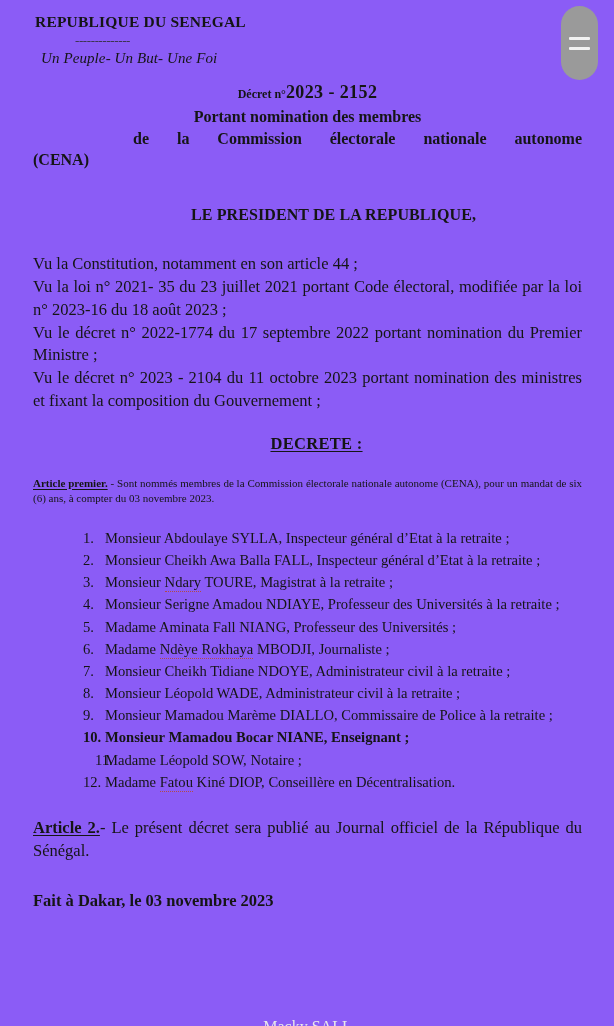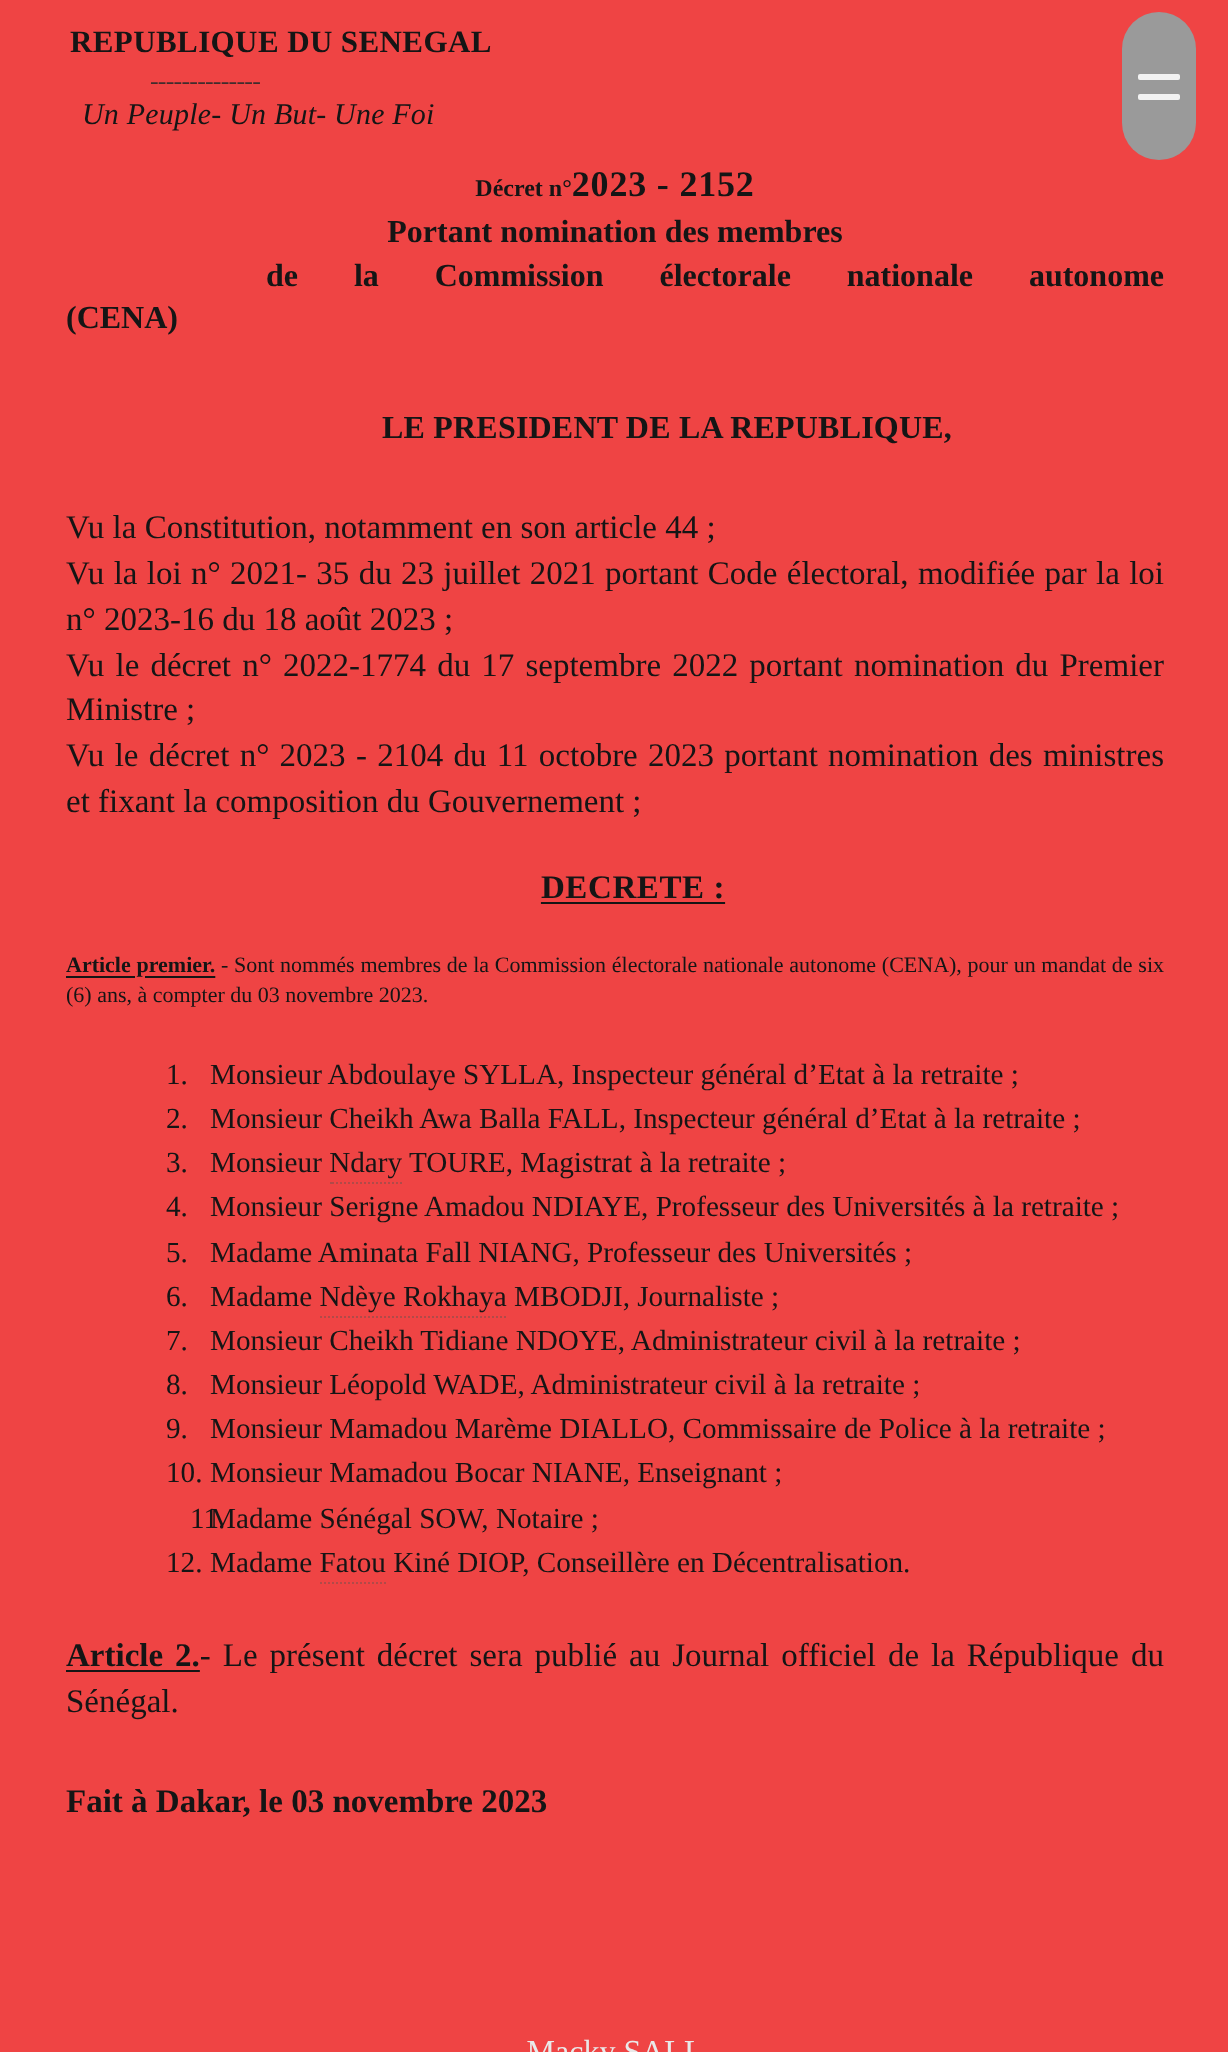--- a/index.html
+++ b/index.html
@@ -14,21 +14,21 @@
     overflow: hidden;
     font-family: "Liberation Serif", "DejaVu Serif", serif;
     color: #151515;
     -webkit-font-smoothing: antialiased;
   }
 
   
   .page {
     position: absolute;
     inset: 0;
-    background: #ef4444;
+    background: #8b5cf6;
     padding: 0;
   }
 
   
   .menu-pill {
     position: absolute;
     top: 6px;
     left: 561px;
     width: 37px;
     height: 74px;
@@ -263,22 +263,22 @@
     <ol class="members" id="member-list" style="list-style: none; padding-left: 50px;">
         <li style="position: relative; padding-left: 22px;"><span style="position: absolute; left: 0px;">1.</span><span>Monsieur </span><span>Abdoulaye SYLLA</span><span>, Inspecteur général d’Etat à la retraite ;</span></li>
         <li style="position: relative; padding-left: 22px;"><span style="position: absolute; left: 0px;">2.</span><span>Monsieur </span><span>Cheikh Awa Balla FALL</span><span>, Inspecteur général d’Etat à la retraite ;</span></li>
         <li style="position: relative; padding-left: 22px;"><span style="position: absolute; left: 0px;">3.</span><span>Monsieur </span><span class="sp">Ndary</span><span> TOURE</span><span>, Magistrat à la retraite ;</span></li>
         <li style="position: relative; padding-left: 22px;"><span style="position: absolute; left: 0px;">4.</span><span>Monsieur </span><span>Serigne Amadou NDIAYE</span><span>, Professeur des Universités à la retraite ;</span></li>
         <li style="position: relative; padding-left: 22px;"><span style="position: absolute; left: 0px;">5.</span><span>Madame </span><span>Aminata Fall NIANG</span><span>, Professeur des Universités ;</span></li>
         <li style="position: relative; padding-left: 22px;"><span style="position: absolute; left: 0px;">6.</span><span>Madame </span><span class="sp">Ndèye Rokhaya</span><span> MBODJI</span><span>, Journaliste ;</span></li>
         <li style="position: relative; padding-left: 22px;"><span style="position: absolute; left: 0px;">7.</span><span>Monsieur </span><span>Cheikh Tidiane NDOYE</span><span>, Administrateur civil à la retraite ;</span></li>
         <li style="position: relative; padding-left: 22px;"><span style="position: absolute; left: 0px;">8.</span><span>Monsieur </span><span>Léopold WADE</span><span>, Administrateur civil à la retraite ;</span></li>
         <li style="position: relative; padding-left: 22px;"><span style="position: absolute; left: 0px;">9.</span><span>Monsieur </span><span>Mamadou Marème DIALLO</span><span>, Commissaire de Police à la retraite ;</span></li>
-        <li style="position: relative; padding-left: 22px;"><span style="position: absolute; left: 0px;">10.</span><span>Monsieur </span><span>Mamadou Bocar NIANE</span><span>, Enseignant ;</span></li>
-        <li style="position: relative; padding-left: 22px;"><span style="position: absolute; left: 12px;">11.</span><span>Madame </span><span>Sénégal SOW</span><span>, Notaire ;</span></li>
+        <li style="position: relative; padding-left: 22px; font-weight: bold;"><span style="position: absolute; left: 0px;">10.</span><span>Monsieur </span><span>Mamadou Bocar NIANE</span><span>, Enseignant ;</span></li>
+        <li style="position: relative; padding-left: 22px;"><span style="position: absolute; left: 12px;">11.</span><span>Madame </span><span>Léopold SOW</span><span>, Notaire ;</span></li>
         <li style="position: relative; padding-left: 22px;"><span style="position: absolute; left: 0px;">12.</span><span>Madame </span><span class="sp">Fatou</span><span> Kiné DIOP</span><span>, Conseillère en Décentralisation.</span></li>
       </ol>
 
     <div class="article2">
       <span class="art-label">Article 2.</span><span>- Le présent décret sera publié au Journal officiel de la République du Sénégal.</span>
     </div>
 
     <div class="signoff">Fait à Dakar, le 03 novembre 2023</div>
 
   </div>

